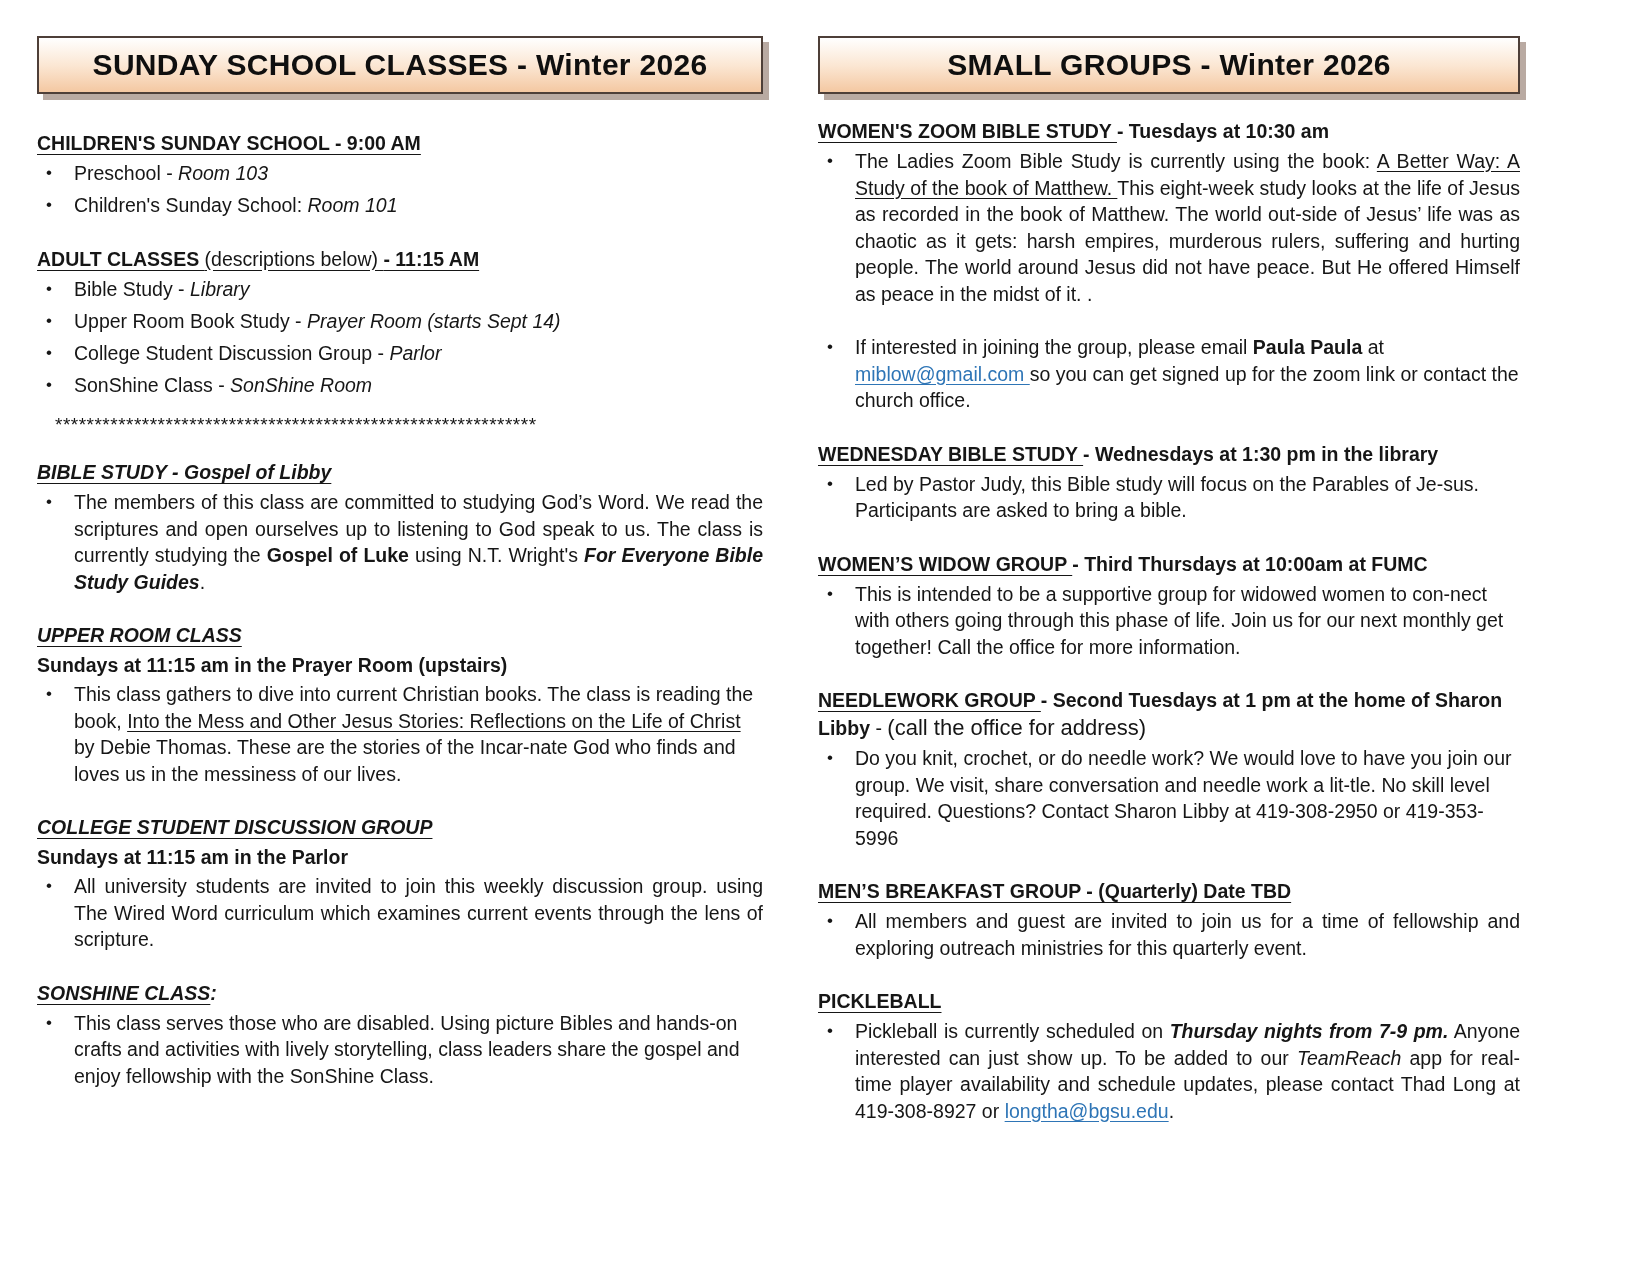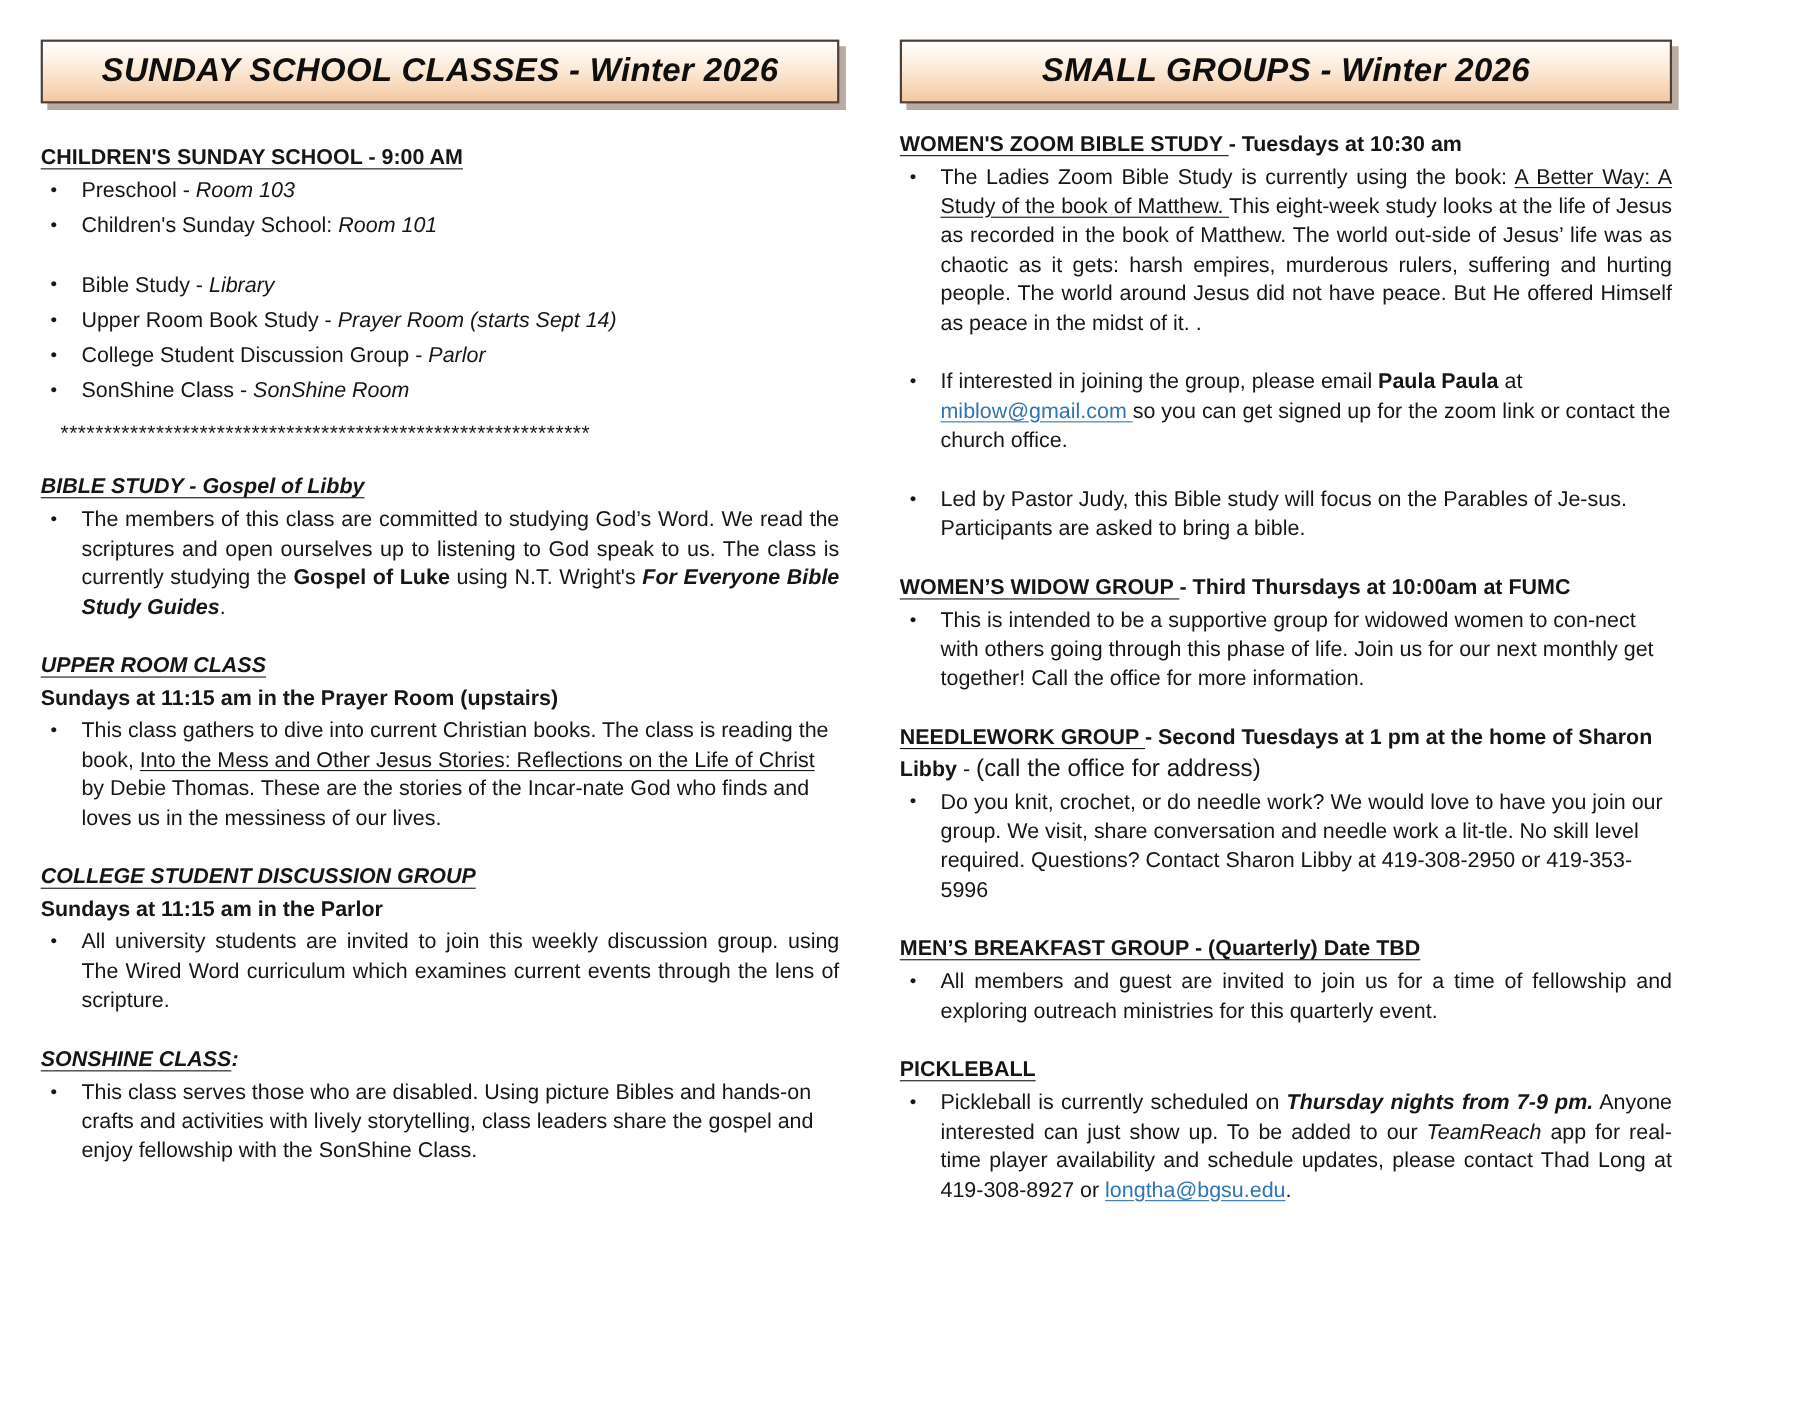--- a/index.html
+++ b/index.html
@@ -14,21 +14,21 @@
   .col-left{left:37px;width:726px;}
   .col-right{left:818px;width:702px;}
 
   .banner{
     box-sizing:border-box;
     height:58px;
     border:2px solid var(--banner-border,#4e3f38);
     background:linear-gradient(180deg,var(--banner-top,#ffffff) 0%,var(--banner-mid,#fbe6d2) 52%,var(--banner-bottom,#f4c8a2) 100%);
     box-shadow:6px 6px 0 var(--banner-shadow,#b9aaa2);
     display:flex;align-items:center;justify-content:center;
-    font-size:30px;font-weight:bold;font-style:italic;
+    font-size:30px;font-weight:bold;
     color:#0f0f0f;letter-spacing:0.3px;
     white-space:nowrap;
   }
   .col-left .sections{padding-top:36px;}
   .col-right .sections{padding-top:24px;}
 
   .section{margin-top:27px;}
   .section:first-child{margin-top:0;}
   .section .h{font-size:19.5px;line-height:27px;margin-bottom:3px;}
   .section .sub{font-size:19.5px;line-height:27px;font-weight:bold;}
@@ -71,20 +71,21 @@
           <div class="row list">
             <span class="dot">•</span>
             <div class="txt"><span>Preschool - </span><span class="s-i">Room 103</span></div>
           </div>
           <div class="row list">
             <span class="dot">•</span>
             <div class="txt"><span>Children's Sunday School: </span><span class="s-i">Room 101</span></div>
           </div>
         </div>
         <div class="section">
+          <div class="h"><span class="s-b s-u">ADULT CLASSES </span><span class="s-u">(descriptions below) </span><span class="s-b s-u">- 11:15 AM</span></div>
           <div class="row list">
             <span class="dot">•</span>
             <div class="txt"><span>Bible Study - </span><span class="s-i">Library</span></div>
           </div>
           <div class="row list">
             <span class="dot">•</span>
             <div class="txt"><span>Upper Room Book Study - </span><span class="s-i">Prayer Room (starts Sept 14)</span></div>
           </div>
           <div class="row list">
             <span class="dot">•</span>
@@ -139,20 +140,21 @@
           <div class="row para justify">
             <span class="dot">•</span>
             <div class="txt"><span>The Ladies Zoom Bible Study is currently using the book: </span><span class="s-u">A Better Way: A Study of the book of Matthew. </span><span>This eight-week study looks at the life of Jesus as recorded in the book of Matthew. The world out-side of Jesus’ life was as chaotic as it gets: harsh empires, murderous rulers, suffering and hurting people. The world around Jesus did not have peace. But He offered Himself as peace in the midst of it. .</span></div>
           </div>
           <div class="row para gap">
             <span class="dot">•</span>
             <div class="txt"><span>If interested in joining the group, please email </span><span class="s-sb">Paula Paula</span><span>  at </span><span class="s-link">miblow@gmail.com </span><span>so you can get signed up for the zoom link or contact the church office.</span></div>
           </div>
         </div>
         <div class="section">
+          <div class="h"><span class="s-b s-u">WEDNESDAY BIBLE STUDY </span><span class="s-b">- Wednesdays at 1:30 pm in the library</span></div>
           <div class="row para">
             <span class="dot">•</span>
             <div class="txt"><span>Led by Pastor Judy, this Bible study will focus on the Parables of Je-sus.  Participants are asked to bring a bible.</span></div>
           </div>
         </div>
         <div class="section">
           <div class="h"><span class="s-b s-u">WOMEN’S WIDOW GROUP </span><span class="s-b">- Third Thursdays at 10:00am at FUMC</span></div>
           <div class="row para">
             <span class="dot">•</span>
             <div class="txt"><span>This is intended to be a supportive group for widowed women to con-nect with others going through this phase of life. Join us for our next monthly get together! Call the office for more information.</span></div>

